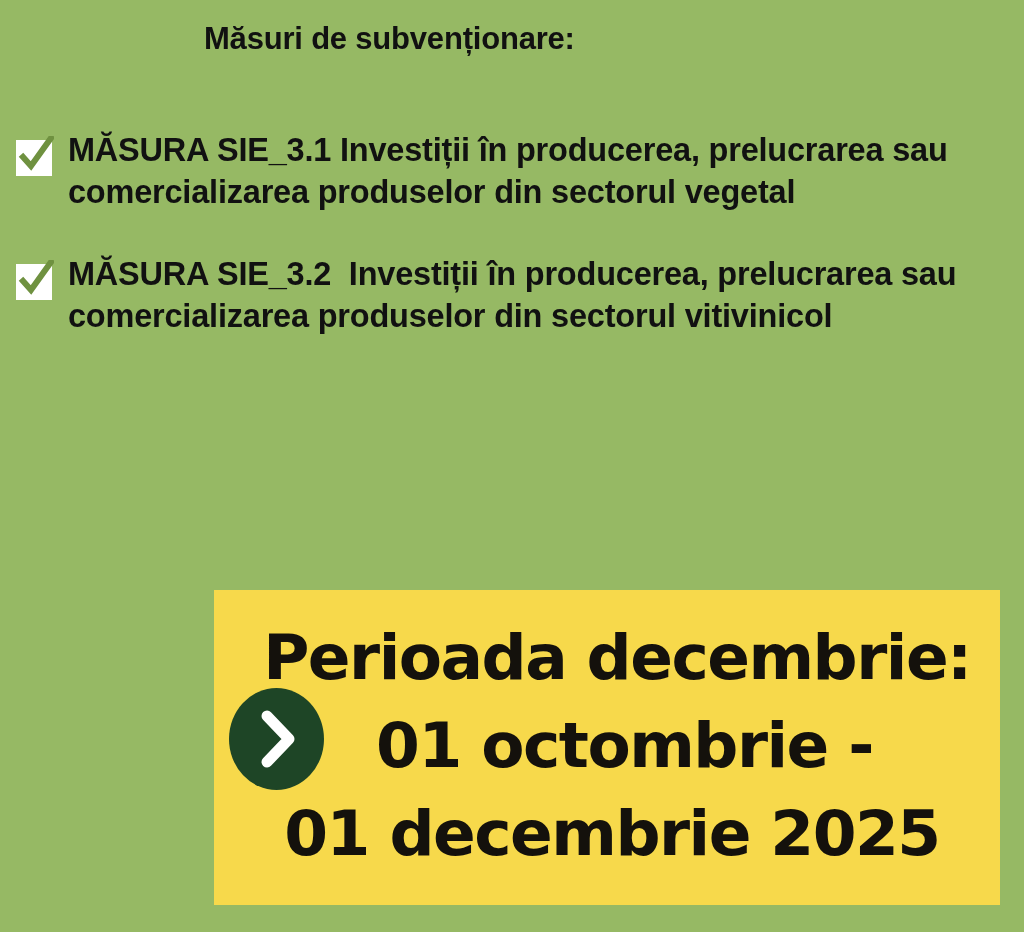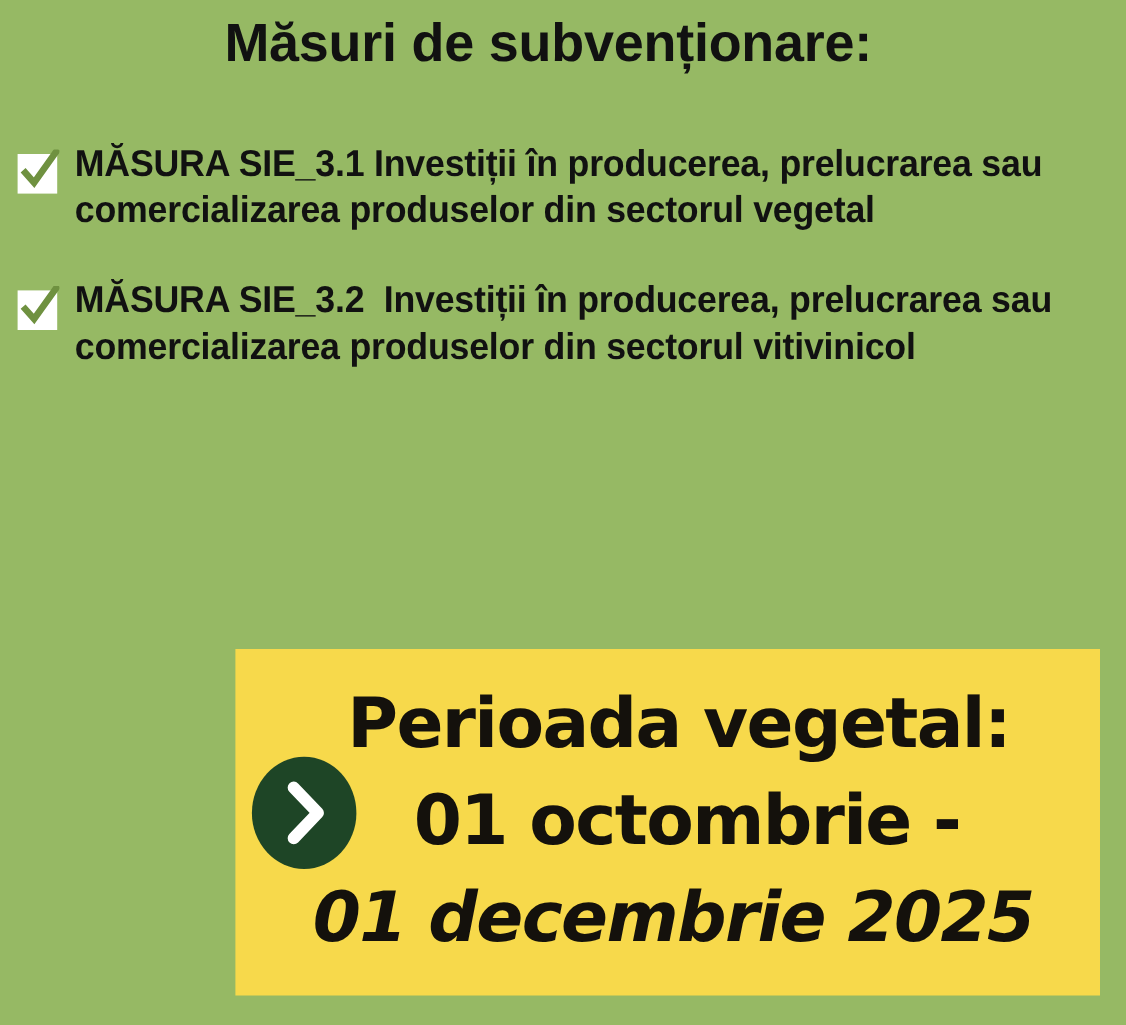--- a/index.html
+++ b/index.html
@@ -21,21 +21,21 @@
     background: #96b964;
   }
 
   
   #page-title {
     position: absolute;
     left: 204px;
     top: 14px;
     font-family: "Liberation Sans", sans-serif;
     font-weight: bold;
-    font-size: 49px;
+    font-size: 31px;
     line-height: 50px;
     color: #111111;
     letter-spacing: -0.2px;
     white-space: nowrap;
   }
 
   
   #measures-list {
     position: absolute;
     left: 0;
@@ -121,21 +121,21 @@
   }
   .cp-line {
     display: block;
     font-size: 63px;
     line-height: 88px;
     letter-spacing: -1.5px;
     white-space: nowrap;
   }
   .cp-line.l1 { padding-left: 20px; }
   .cp-line.l2 { padding-left: 35px; }
-  .cp-line.l3 { padding-left: 10px; font-style: italic; }
+  .cp-line.l3 { padding-left: 10px; }
 </style>
 </head>
 <body>
 
 <div id="poster">
 
   <div id="page-title">Măsuri de subvenționare:</div>
 
   <div id="measures-list">
 
@@ -160,19 +160,19 @@
 
   </div>
 
   <div id="call-period-banner">
     <span id="arrow-badge">
       <svg viewBox="0 0 95 102" xmlns="http://www.w3.org/2000/svg" aria-hidden="true">
         <path d="M38 28 L60 51 L38 74" fill="none" stroke="#ffffff" stroke-width="11" stroke-linecap="round" stroke-linejoin="round"></path>
       </svg>
     </span>
     <div id="call-period-lines">
-      <span class="cp-line l1">Perioada vegetal:</span>
+      <span class="cp-line l1">Perioada decembrie:</span>
       <span class="cp-line l2">01 octombrie -</span>
       <span class="cp-line l3">01 decembrie 2025</span>
     </div>
   </div>
 
 </div>
 
 </body></html>

